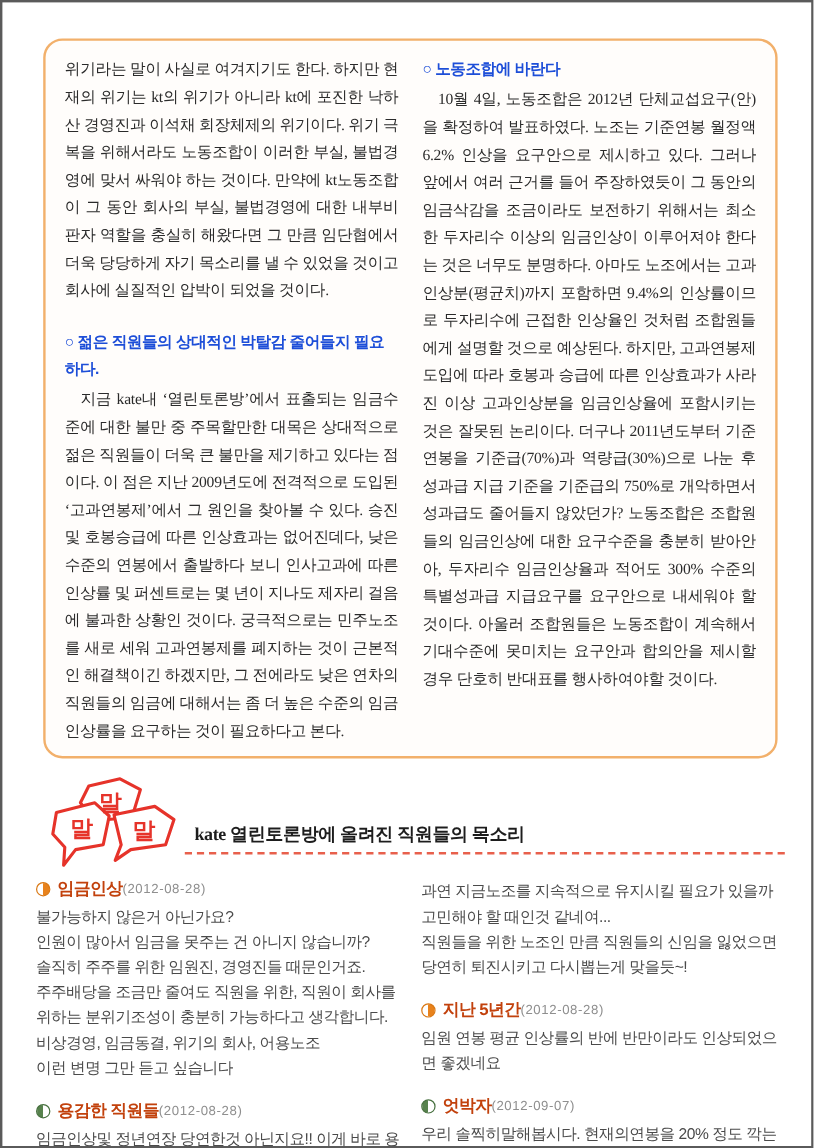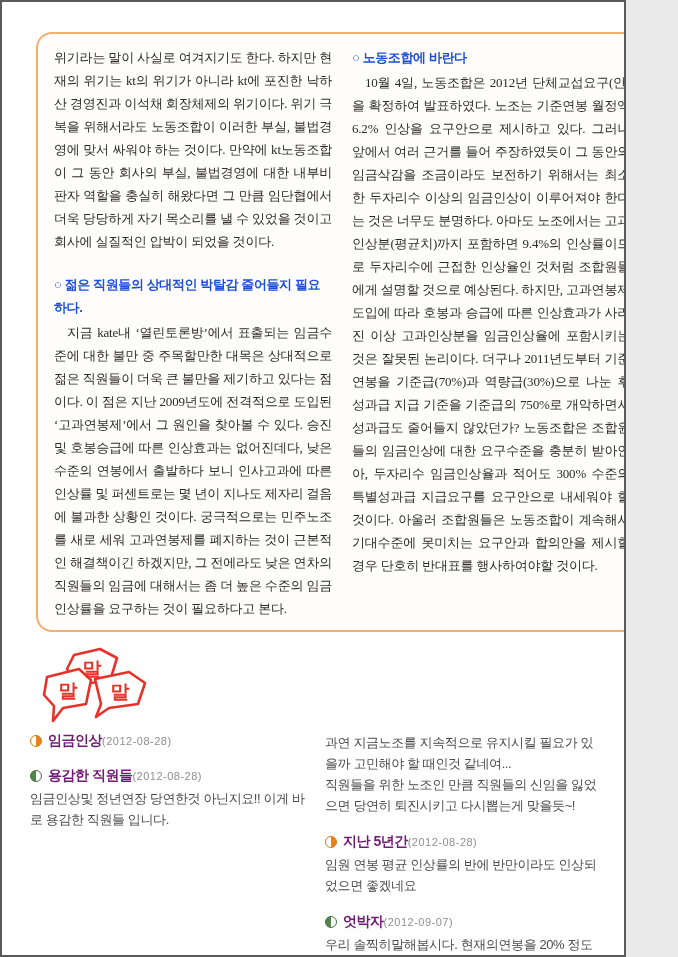--- a/index.html
+++ b/index.html
@@ -1,17 +1,17 @@
 <!DOCTYPE html>
 <html><head>
 <meta charset="utf-8">
 <style>
   html,body { margin:0; padding:0; background:#e9e9e9; }
   .page {
-    position:relative; width:626px; height:957px; box-sizing:border-box;
+    position:relative; width:678px; height:957px; box-sizing:border-box;
     background:#ffffff; border:2px solid #5a5a5a; overflow:hidden;
     font-family:"Liberation Sans", sans-serif;
   }
   
   .article-box {
     box-sizing:border-box; margin:30px 30px 0 34px; width:612px;
     border:2px solid #f2b06b; border-radius:16px; background:#fffdfb;
     padding:12px 16px 10px 16px; display:flex; gap:20px;
   }
   .acol { flex:1; min-width:0; font-family:"Liberation Serif", serif; }
@@ -39,21 +39,21 @@
   .comments { display:flex; gap:18px; margin:6px 22px 0 28px; }
   .ccol { flex:1; min-width:0; }
   .comment { margin-bottom:17px; }
   .ctitle-row { display:flex; align-items:center; margin-bottom:3px; }
   .bullet {
     display:inline-block; width:12px; height:12px; border-radius:50%;
     margin-right:6px; flex:0 0 auto; box-sizing:border-box;
   }
   .bullet-orange { border:1px solid #d97814; background:linear-gradient(90deg,#ffffff 50%,#e8821c 50%); }
   .bullet-green  { border:1px solid #47703f; background:linear-gradient(90deg,#57824d 50%,#ffffff 50%); }
-  .ctitle { font-size:14px; color:#701a75; letter-spacing:-0.5px; }
+  .ctitle { font-size:14px; color:#c2410c; letter-spacing:-0.5px; }
   .ctitle.bold { font-weight:bold; }
   .cdate { font-size:11px; color:#8f8f8f; margin-left:0; letter-spacing:0.5px; }
   .cbody {
     margin:0; font-size:13px; line-height:21px; color:#4a4a4a;
     letter-spacing:-0.4px; white-space:pre-line;
   }
 </style>
 </head>
 <body>
 
@@ -77,31 +77,40 @@
         <path d="M34 9 L60 3 L77 12 L70 35 L39 38 L27 23 Z"></path>
         <path d="M7 31 L39 23 L51 34 L46 58 L23 62 L13 75 L14 60 L4 49 Z"></path>
         <path d="M55 33 L89 26 L105 37 L98 58 L69 62 L56 71 L61 58 Z"></path>
       </g>
       <g fill="#e6332a" font-family="Liberation Serif, serif" font-size="19" font-weight="bold" text-anchor="middle">
         <text x="52" y="29">말</text>
         <text x="28" y="51">말</text>
         <text x="80" y="52">말</text>
       </g>
     </svg>
+    <div class="talk-title-wrap">
+      <span class="talk-title">kate 열린토론방에 올려진 직원들의 목소리</span>
+    </div>
   </div>
 
   <div class="comments">
     <div class="ccol">
 
       <div class="comment">
         <div class="ctitle-row">
           <span class="bullet bullet-orange"></span>
           <span class="ctitle bold">임금인상</span>
           <span class="cdate">(2012-08-28)</span>
         </div>
+        <p class="cbody">불가능하지 않은거 아닌가요?
+인원이 많아서 임금을 못주는 건 아니지 않습니까?
+솔직히 주주를 위한 임원진, 경영진들 때문인거죠.
+주주배당을 조금만 줄여도 직원을 위한, 직원이 회사를 위하는 분위기조성이 충분히 가능하다고 생각합니다.
+비상경영, 임금동결, 위기의 회사, 어용노조
+이런 변명 그만 듣고 싶습니다</p>
       </div>
 
       <div class="comment">
         <div class="ctitle-row">
           <span class="bullet bullet-green"></span>
           <span class="ctitle bold">용감한 직원들</span>
           <span class="cdate">(2012-08-28)</span>
         </div>
         <p class="cbody">임금인상및 정년연장 당연한것 아닌지요!! 이게 바로 용감한 직원들 입니다.</p>
       </div>

